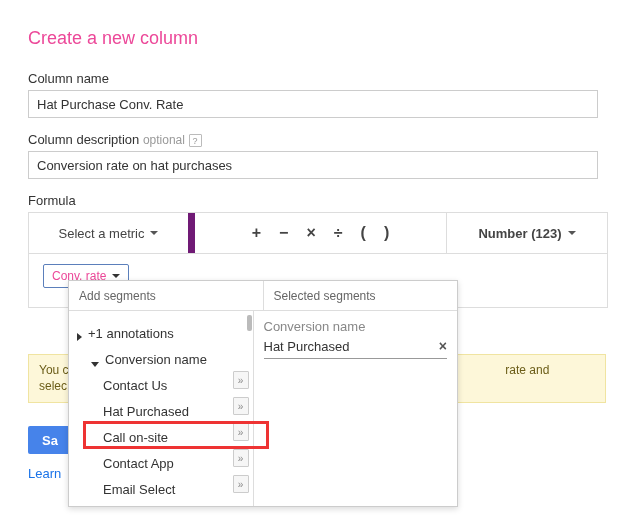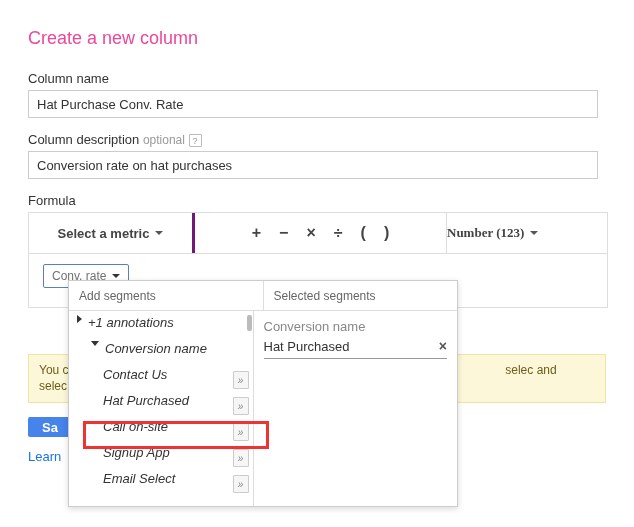--- a/index.html
+++ b/index.html
@@ -54,24 +54,24 @@
     border: 1px solid #ddd;
     width: 580px;
     height: 42px;
     align-items: stretch;
   }
   .metric-select {
     width: 166px;
     display: flex;
     align-items: center;
     justify-content: center;
-    font-weight: 700;
+    font-weight: 400;
     color: #444;
     cursor: pointer;
-    border-right: 3px solid #701a75;
+    border-right: 7px solid #701a75;
   }
   .metric-select .caret,
   .format-select .caret,
   .conv-pill .caret {
     display: inline-block;
     margin-left: 6px;
     width: 0; height: 0;
     border-left: 4px solid transparent;
     border-right: 4px solid transparent;
     border-top: 4px solid #555;
@@ -85,42 +85,42 @@
     gap: 18px;
     color: #444;
     font-size: 16px;
     border-right: 1px solid #ddd;
   }
   .ops span { cursor: pointer; font-weight: 700; }
   .format-select {
     width: 160px;
     display: flex;
     align-items: center;
+    justify-content: center;
     font-weight: 700;
     color: #444;
     cursor: pointer;
-    font-family: Liberation Serif, serif;
   }
   .formula-body {
     border: 1px solid #ddd;
     border-top: none;
     width: 580px;
     height: 54px;
     padding: 10px 14px;
     position: relative;
   }
   .conv-pill {
     display: inline-flex;
     align-items: center;
     height: 24px;
     border: 1px solid #5b7fbb;
     border-radius: 2px;
     padding: 0 8px;
     font-size: 12px;
-    color: #737373;
+    color: #ec4899;
     cursor: pointer;
     background: #fff;
   }
   .conv-pill .caret { border-top-color: #333; }
 
   .popover {
     position: absolute;
     left: 68px;
     top: 280px;
     width: 390px;
@@ -151,27 +151,26 @@
     border-right: 1px solid #ddd;
     padding: 4px 0 6px 0;
     position: relative;
   }
   .seg-right {
     flex: 1;
     padding: 8px 10px;
   }
   .seg-row {
     display: flex;
-    align-items: flex-start;
+    align-items: flex-end;
     height: 26px;
     padding-left: 8px;
     color: #333;
     font-size: 13px;
     cursor: pointer;
-    font-style: italic;
   }
   .seg-row .tri-right, .seg-row .tri-down {
     display: inline-block;
     width: 0; height: 0;
     margin-right: 6px;
     vertical-align: middle;
   }
   .tri-right {
     border-top: 4px solid transparent;
     border-bottom: 4px solid transparent;
@@ -238,23 +237,23 @@
     margin-top: 46px;
     width: 578px;
     border: 1px solid #f0e4a1;
     background: #fdf7d9;
     color: #6b5d18;
     font-size: 12px;
     padding: 8px 10px;
     line-height: 1.3;
   }
   .save-btn {
-    margin-top: 14px;
+    margin-top: 23px;
     display: inline-block;
-    height: 20px;
+    height: 28px;
     background: #4683ea;
     color: #fff;
     border: none;
     padding: 0 14px;
     font-size: 13px;
     font-weight: 700;
     cursor: pointer;
     border-radius: 2px;
     width: 44px;
     overflow: hidden;
@@ -308,21 +307,21 @@
 <div class="formula-body">
   <div class="conv-pill">
     <span>Conv. rate</span>
     <span class="caret"></span>
   </div>
 </div>
 
 <div class="hint-banner">
   <span>You c</span>
   <span style="display:inline-block;width:430px"></span>
-  <span>selec and</span><br>
+  <span>rate and</span><br>
   <span>selec</span>
 </div>
 
 <button class="save-btn">Sa</button>
 <a href="#" class="learn-link">Learn</a>
 
 
 <div class="popover">
   <div class="popover-head">
     <div>Add segments</div>
@@ -344,21 +343,21 @@
       </div>
       <div class="seg-row indent-2 leaf">
         <span>Hat Purchased</span>
         <span class="chev">»</span>
       </div>
       <div class="seg-row indent-2 leaf">
         <span>Call on-site</span>
         <span class="chev">»</span>
       </div>
       <div class="seg-row indent-2 leaf">
-        <span>Signup App</span>
+        <span>Contact App</span>
         <span class="chev">»</span>
       </div>
       <div class="seg-row indent-2 leaf">
         <span>Email Select</span>
         <span class="chev">»</span>
       </div>
       <div class="scroll-thumb"></div>
       <div class="highlight-box"></div>
     </div>
     <div class="seg-right">

